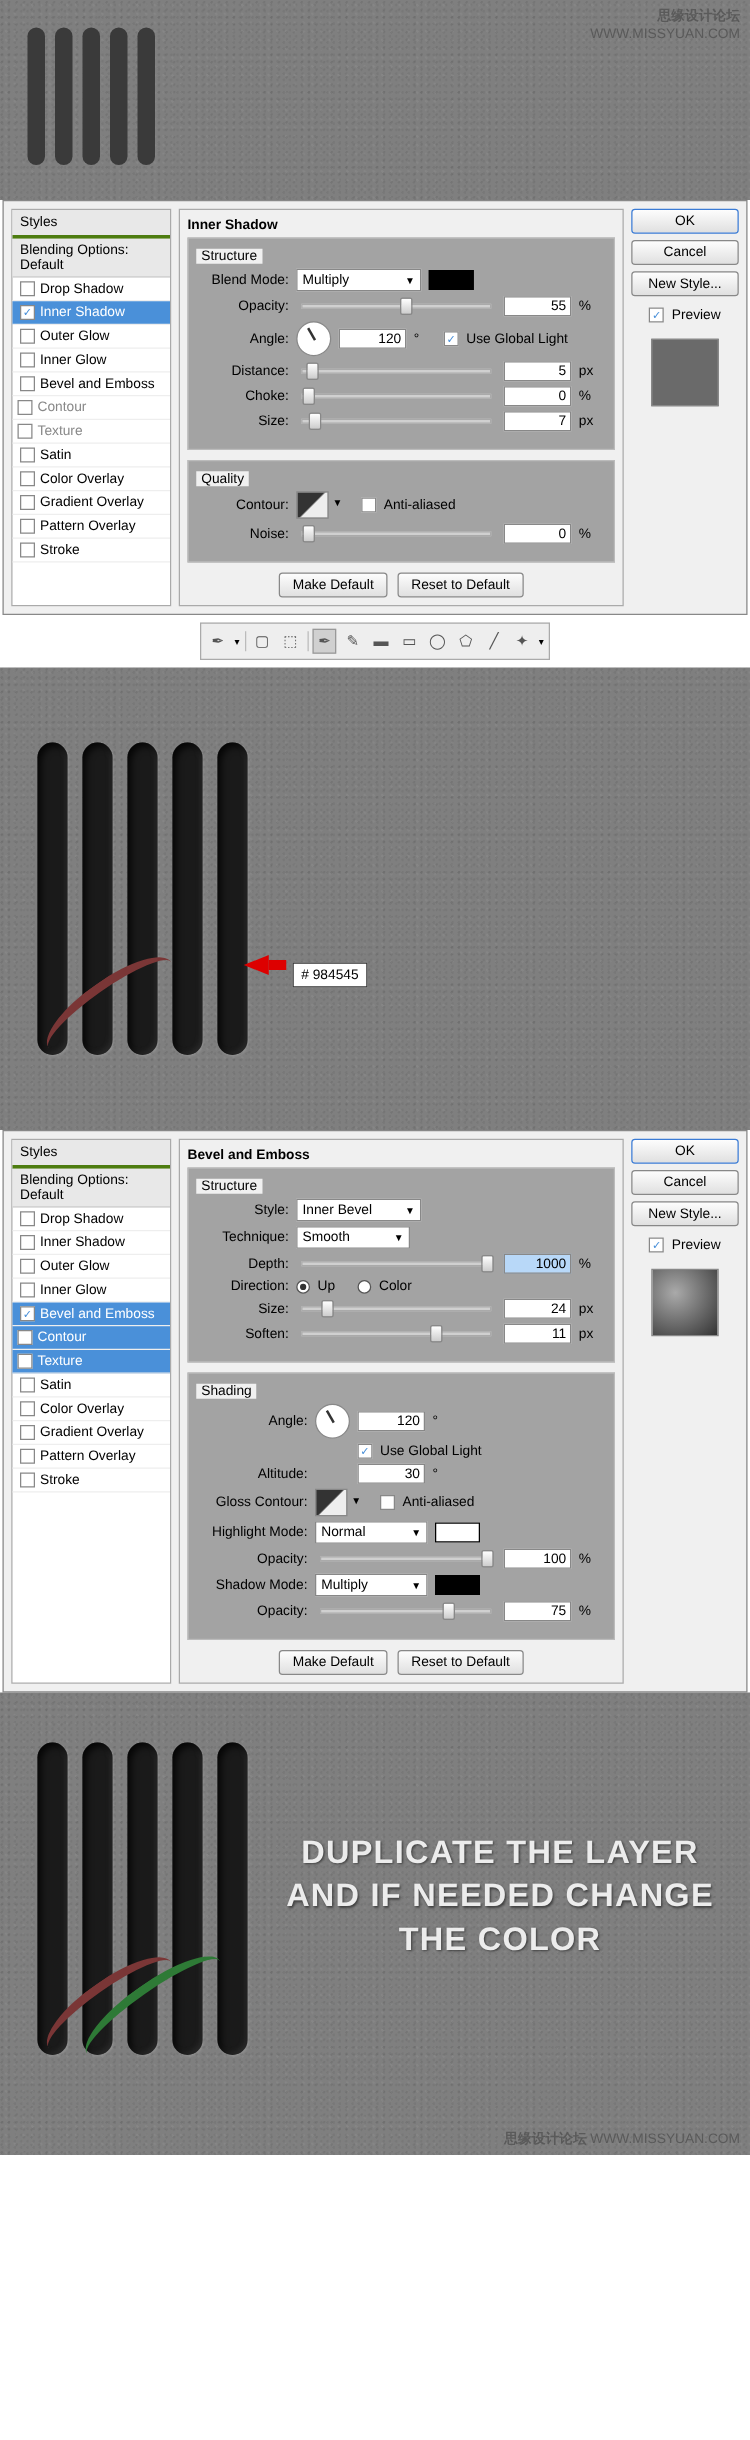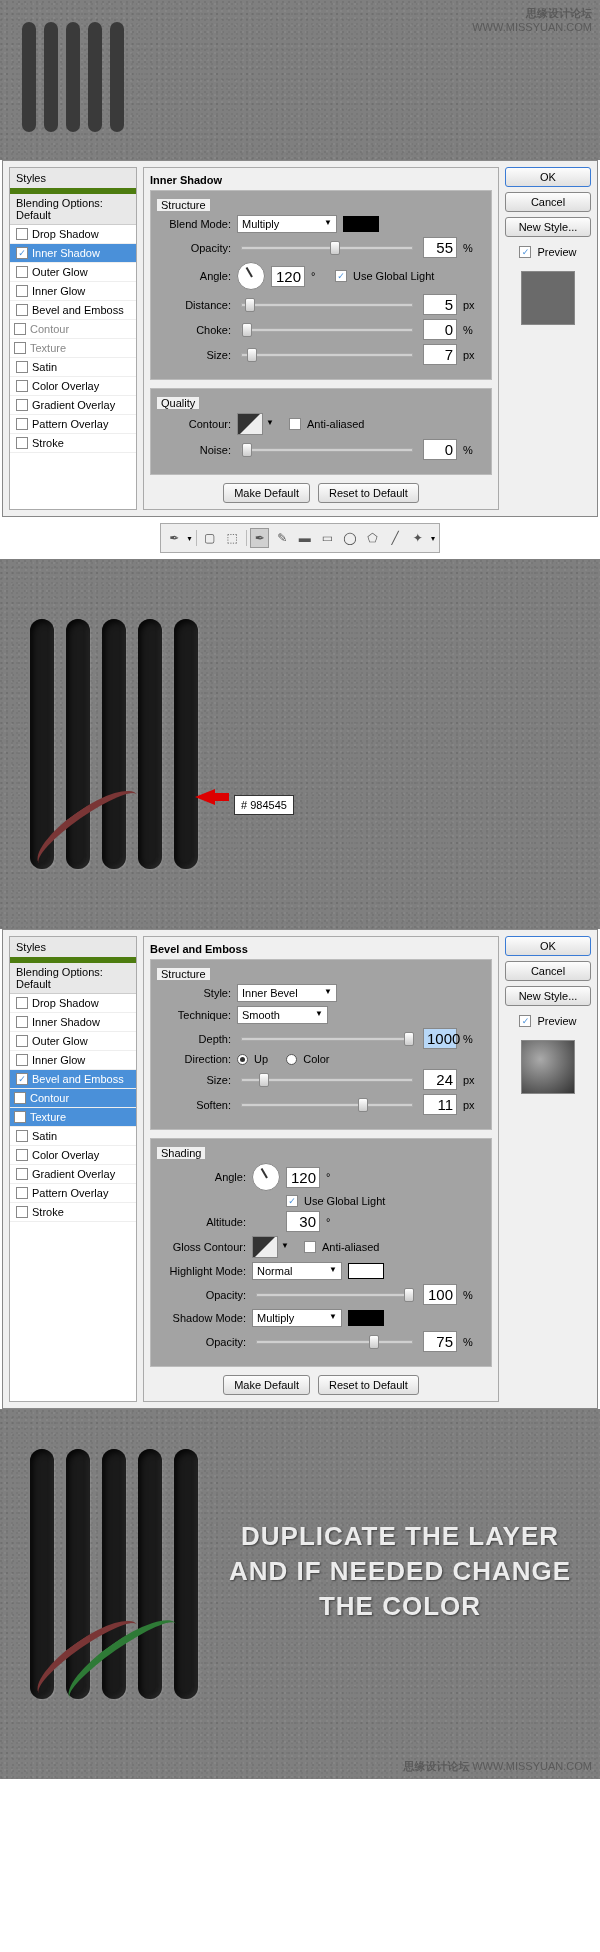--- a/index.html
+++ b/index.html
@@ -6,41 +6,41 @@
 body{width:600px;background:#fff}
 .textured{background:#7f7f7f;background-image:radial-gradient(circle at 20% 30%,rgba(0,0,0,.08) 1px,transparent 1px),radial-gradient(circle at 70% 60%,rgba(255,255,255,.05) 1px,transparent 1px),radial-gradient(circle at 40% 80%,rgba(0,0,0,.06) 1px,transparent 1px);background-size:6px 6px,7px 7px,5px 5px}
 .section1{height:160px;position:relative}
 .watermark{position:absolute;top:6px;right:8px;color:#5a5a5a;font-size:10px;text-align:right;line-height:1.3}
 .watermark b{font-size:11px}
 .bars-flat{position:absolute;left:22px;top:22px;display:flex;gap:8px}
 .bar-flat{width:14px;height:110px;background:#3a3a3a;border-radius:7px}
 .dialog{background:#f0f0f0;border:1px solid #888;padding:6px;margin:0 auto;width:596px;font-size:11px}
 .dialog-inner{display:flex;gap:6px}
 .styles-panel{width:128px;border:1px solid #aaa;background:#fff}
-.styles-header{background:#e8e8e8;border-bottom:6px solid #4d7c0f;padding:4px 6px;font-size:11px}
+.styles-header{background:#e8e8e8;border-bottom:3px solid #4d7c0f;padding:4px 6px;font-size:11px}
 .styles-sub{background:#e8e8e8;border-bottom:1px solid #ccc;padding:3px 6px;font-size:11px}
 .style-item{padding:3px 6px;border-bottom:1px solid #eee;display:flex;align-items:center;gap:4px;cursor:pointer}
 .style-item.selected{background:#4a90d9;color:#fff}
 .style-item.sub{padding-left:4px;color:#888}
 .style-item.sub.selected{background:#4a90d9;color:#fff}
 .cb{width:12px;height:12px;border:1px solid #888;background:#fff;display:inline-flex;align-items:center;justify-content:center}
 .cb.checked::after{content:"✓";font-size:9px;color:#4a90d9}
 .settings-panel{flex:1;border:1px solid #aaa;background:#f0f0f0;padding:6px}
 .settings-title{font-weight:bold;margin-bottom:4px}
 .fieldset{border:1px solid #bbb;padding:8px 10px 10px;margin-bottom:8px;background:#a3a3a3}
 .fieldset-legend{font-size:11px;background:#f0f0f0;padding:0 4px;margin-left:-4px;margin-top:-14px;display:inline-block}
 .row{display:flex;align-items:center;gap:6px;margin:4px 0}
 .label{width:70px;text-align:right;font-size:11px}
 .label-w{width:85px;text-align:right;font-size:11px}
-.dropdown{border:1px solid #888;background:#fff;padding:2px 4px;font-size:11px;display:flex;align-items:flex-start;gap:4px}
+.dropdown{border:1px solid #888;background:#fff;padding:2px 4px;font-size:11px;display:flex;align-items:center;gap:4px}
 .dropdown::after{content:"▼";font-size:8px;margin-left:auto}
 .swatch{width:36px;height:16px;border:1px solid #000}
 .slider{flex:1;height:4px;background:#d0d0d0;border:1px solid #aaa;position:relative;margin:0 4px}
 .slider-thumb{position:absolute;width:10px;height:14px;background:linear-gradient(#fff,#ccc);border:1px solid #888;top:-6px;border-radius:2px}
-.num-input{width:34px;border:1px solid #888;background:#fff;padding:1px 3px;text-align:right;font-size:15px}
+.num-input{width:54px;border:1px solid #888;background:#fff;padding:1px 3px;text-align:right;font-size:11px}
 .unit{font-size:11px;width:18px}
 .angle-dial{width:28px;height:28px;border:1px solid #888;border-radius:50%;background:#fff;position:relative}
 .angle-dial::after{content:"";position:absolute;width:2px;height:11px;background:#333;left:13px;top:3px;transform-origin:bottom;transform:rotate(-30deg)}
 .contour-swatch{width:26px;height:22px;border:1px solid #888;background:linear-gradient(135deg,#333 48%,#eee 52%);position:relative}
 .contour-swatch::after{content:"▼";position:absolute;right:-12px;top:4px;font-size:8px}
 .btn{background:linear-gradient(#fdfdfd,#e0e0e0);border:1px solid #888;border-radius:3px;padding:3px 10px;font-size:11px;cursor:pointer;text-align:center}
 .right-panel{width:86px;display:flex;flex-direction:column;gap:5px}
 .right-panel .btn{width:100%}
 .preview-box{width:54px;height:54px;border:1px solid #888;background:#6a6a6a;margin:4px auto}
 .toolbar{background:#eee;border:1px solid #aaa;padding:4px;margin:6px auto;width:280px;display:flex;gap:4px;align-items:center;justify-content:center}

